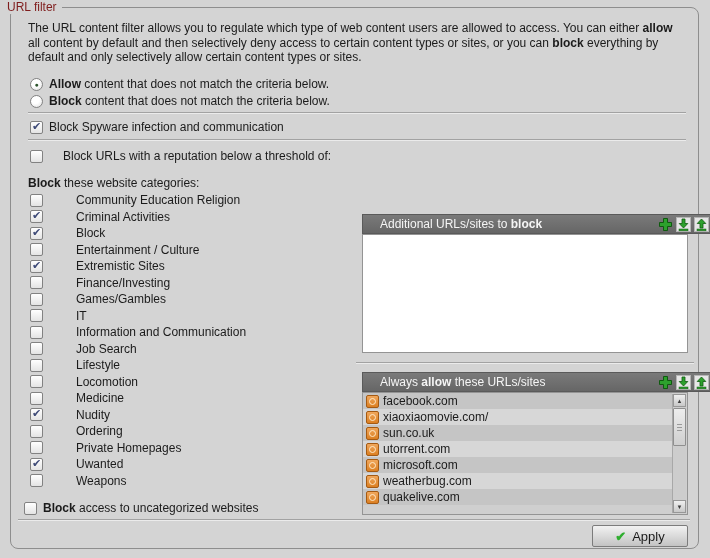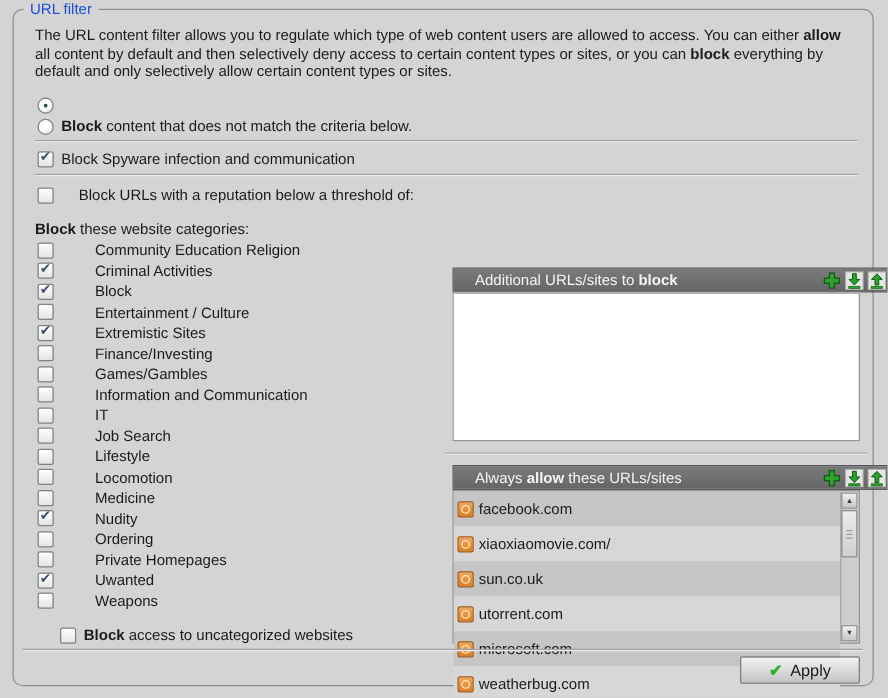--- a/index.html
+++ b/index.html
@@ -10,22 +10,22 @@
     font-family:"Liberation Sans", sans-serif;
     font-size:12px;
     color:#1b1b1b;
   }
   .abs { position:absolute; }
   .fieldset {
     position:absolute; left:10px; top:7px; width:689px; height:542px;
     border:1px solid #8e8e8e; border-radius:8px;
   }
   .legend {
-    position:absolute; left:19px; top:0px; height:14px; line-height:14px;
-    background:#d4d4d4; padding:0 5px; font-size:12px; color:#1d4ed8; z-index:2;
+    position:absolute; left:2px; top:0px; height:14px; line-height:14px;
+    background:#d4d4d4; padding:0 5px; font-size:12px; color:#7f1d1d; z-index:2;
   }
   .desc { left:28px; top:21px; width:658px; line-height:14.6px; }
   .b { font-weight:bold; }
   .sep { height:2px; border-top:1px solid #a2a2a2; border-bottom:1px solid #ebebeb; }
   .row { display:flex; align-items:center; gap:6px; height:16px; }
   
   .cb {
     width:13px; height:13px; flex:0 0 13px;
     border:1px solid #828282; border-radius:2px;
     background:linear-gradient(#ffffff,#e4e4e4);
@@ -57,21 +57,21 @@
     left:362px; top:234px; width:326px; height:119px;
     background:#ffffff; border:1px solid #949494;
   }
   .panel-divider { left:356px; top:362px; width:338px; }
   .allow-list {
     left:362px; top:392px; width:326px; height:123px;
     background:#cfcfcf; border:1px solid #949494;
   }
   .alist-rows { position:absolute; left:0; top:0; right:15px; bottom:0; }
   .url-row {
-    height:28px; display:flex; align-items:center; gap:4px; padding-left:3px;
+    height:16px; display:flex; align-items:center; gap:4px; padding-left:3px;
     cursor:default;
   }
   .url-row:nth-child(odd)  { background:#c5c5c5; }
   .url-row:nth-child(even) { background:#d7d7d7; }
   .www-icon {
     width:13px; height:13px; flex:0 0 13px; position:relative;
     background:linear-gradient(#f0a75c,#db7f22);
     border:1px solid #a55a12; border-radius:2px;
   }
   .www-icon::after {
@@ -112,20 +112,21 @@
 
 <div class="fieldset"></div>
 <div class="legend">URL filter</div>
 
 <div class="abs desc"><span>The URL content filter allows you to regulate which type of web content users are allowed to access. You can either </span><span class="b">allow</span><span> all content by default and then selectively deny access to certain content types or sites, or you can </span><span class="b">block</span><span> everything by default and only selectively allow certain content types or sites.</span></div>
 
 <div class="abs row" style="left:30px; top:76px;">
   <span class="rd">
       <i>●</i>
     </span>
+  <span><span class="b">Allow</span><span> content that does not match the criteria below.</span></span>
 </div>
 <div class="abs row" style="left:30px; top:93px;">
   <span class="rd">
       <i></i>
     </span>
   <span><span class="b">Block</span><span> content that does not match the criteria below.</span></span>
 </div>
 
 <div class="abs sep" style="left:28px; top:112px; width:658px;"></div>
 
@@ -187,32 +188,32 @@
   <div class="row">
       <span class="cb">
         <i></i>
       </span>
       <span>Games/Gambles</span>
     </div>
   <div class="row">
       <span class="cb">
         <i></i>
       </span>
+      <span>IT</span>
+    </div>
+  <div class="row">
+      <span class="cb">
+        <i></i>
+      </span>
       <span>Information and Communication</span>
     </div>
   <div class="row">
       <span class="cb">
         <i></i>
       </span>
-      <span>IT</span>
-    </div>
-  <div class="row">
-      <span class="cb">
-        <i></i>
-      </span>
       <span>Job Search</span>
     </div>
   <div class="row">
       <span class="cb">
         <i></i>
       </span>
       <span>Lifestyle</span>
     </div>
   <div class="row">
       <span class="cb">
@@ -251,21 +252,21 @@
       <span>Uwanted</span>
     </div>
   <div class="row">
       <span class="cb">
         <i></i>
       </span>
       <span>Weapons</span>
     </div>
 </div>
 
-<div class="abs row" style="left:48px; top:500px;">
+<div class="abs row" style="left:24px; top:500px;">
   <span class="cb">
       <i></i>
     </span>
   <span><span class="b">Block</span><span> access to uncategorized websites</span></span>
 </div>
 
 <div class="abs panel-hdr" style="top:214px;">
   <span class="hdr-title"><span>Additional URLs/sites to </span><span class="b">block</span></span>
   <span class="hdr-icons">
     <svg class="icon-btn" viewBox="0 0 15 15">

